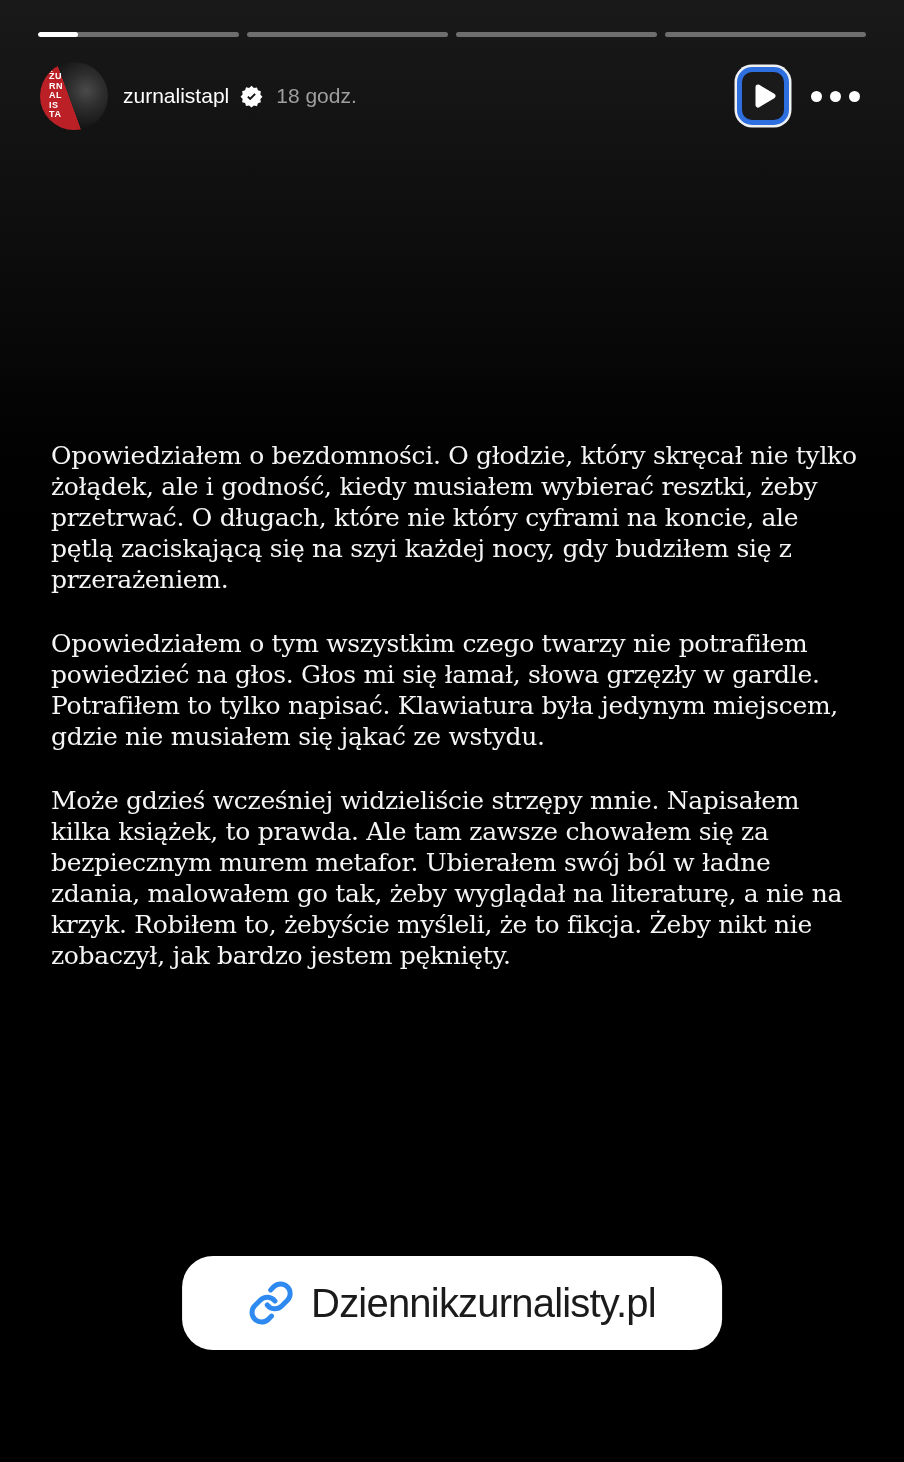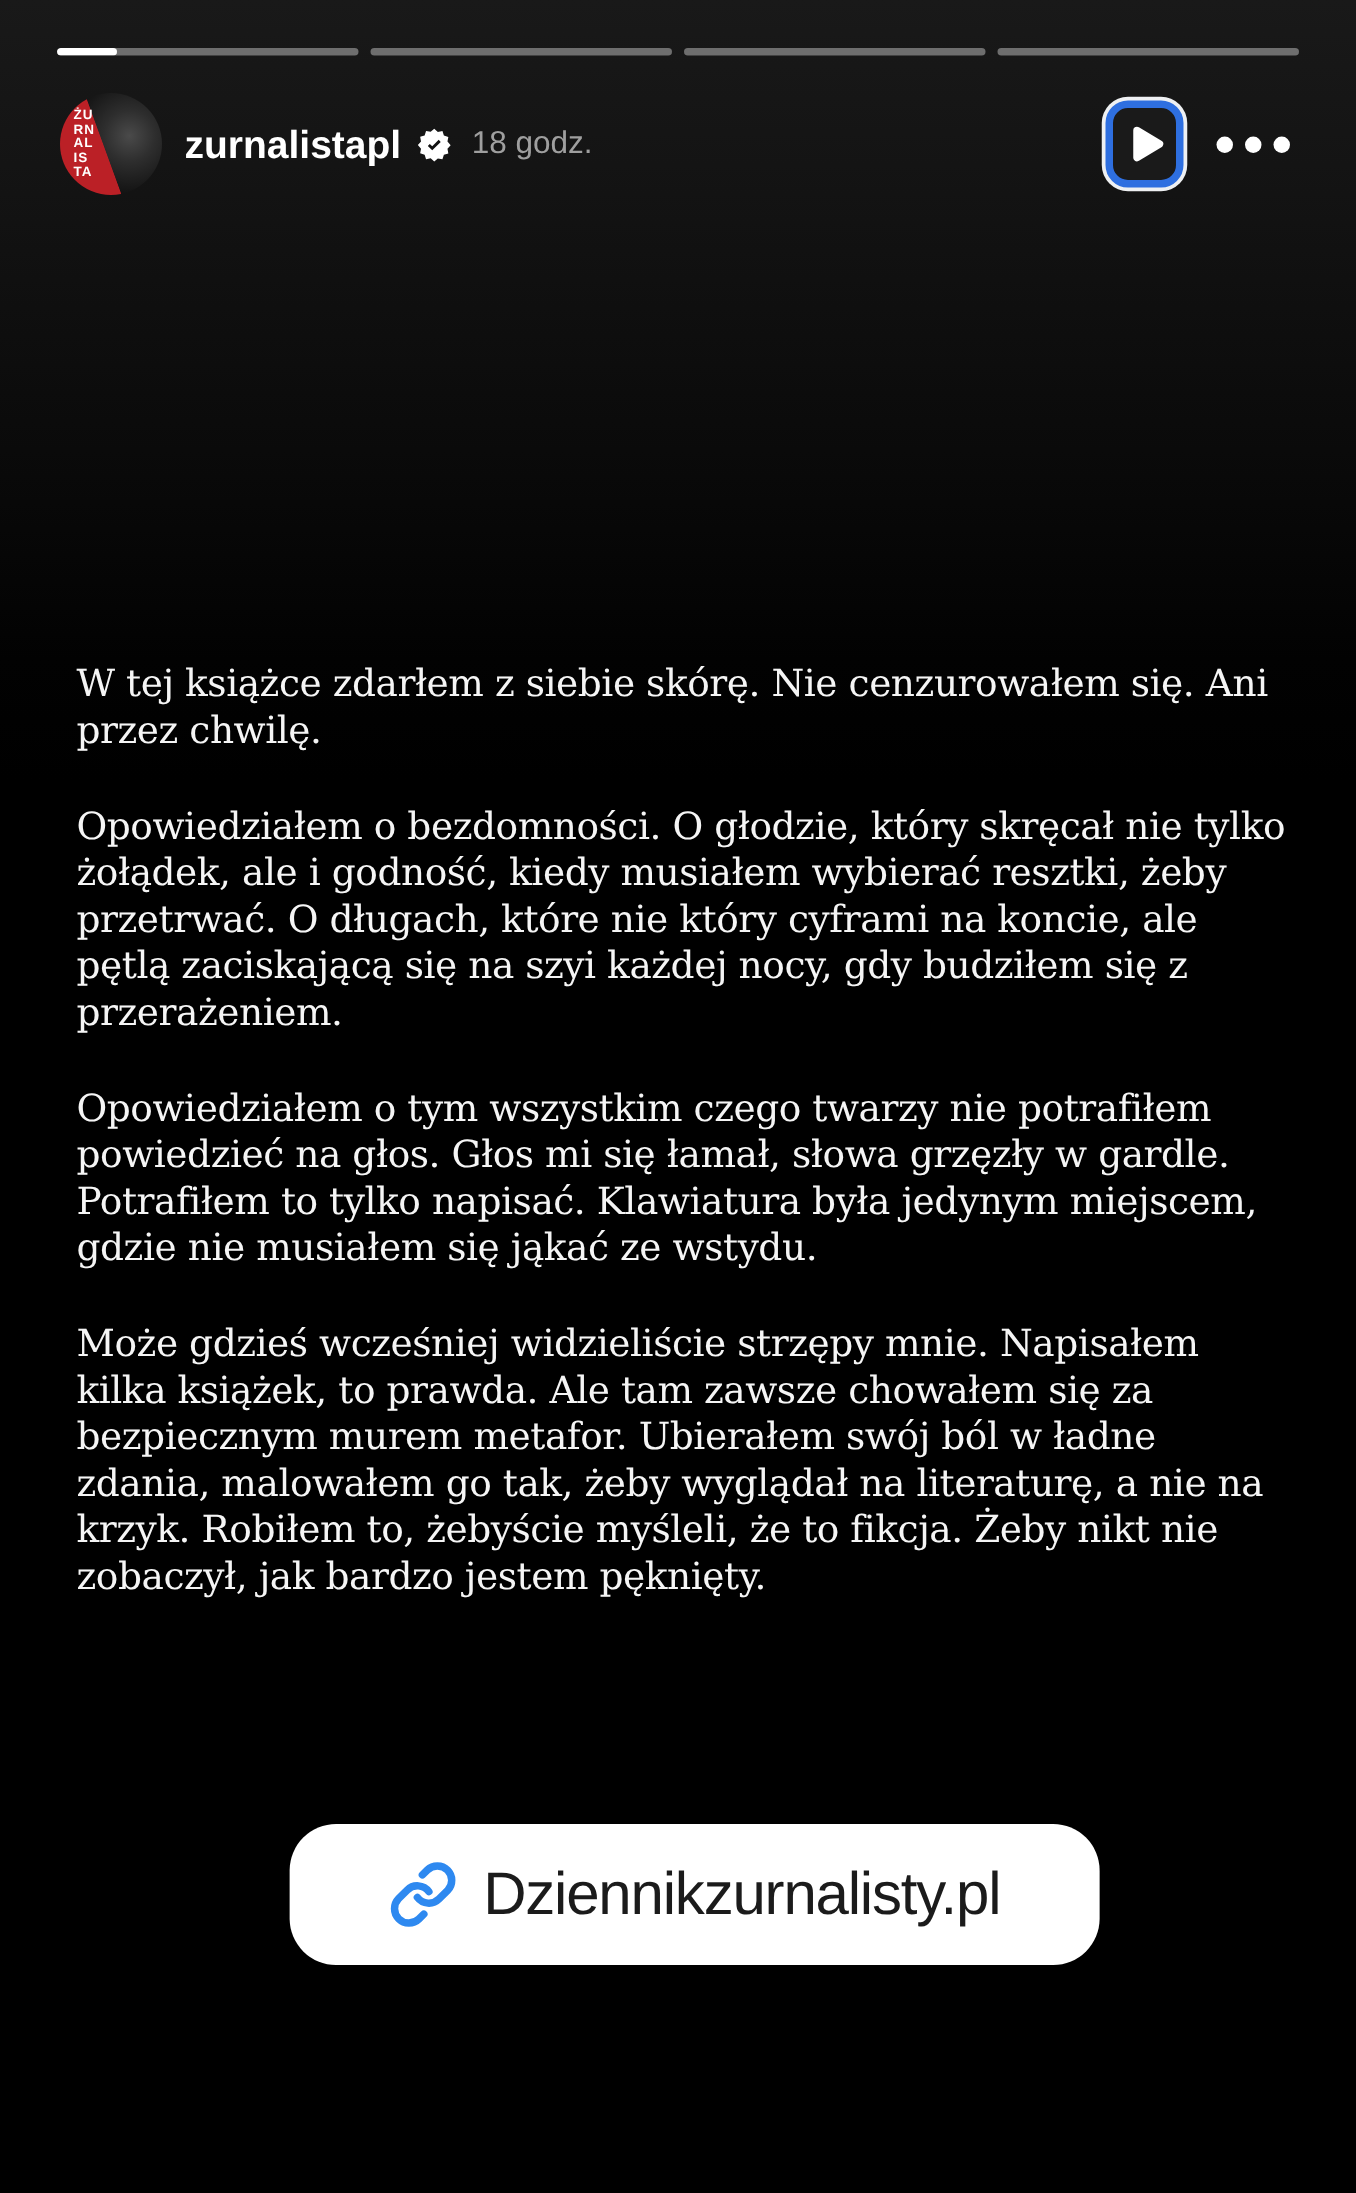--- a/index.html
+++ b/index.html
@@ -21,21 +21,21 @@
   .avatar{
     width:68px;height:68px;border-radius:50%;overflow:hidden;position:relative;flex:0 0 auto;
     background:radial-gradient(circle at 68% 42%, #4a4a4a 0%, #2e2e2e 28%, #141414 62%, #101010 100%);
     margin-right:15px;cursor:pointer;
   }
   .avatar-red{position:absolute;inset:0;background:linear-gradient(70deg,var(--avatar_red) 44%,rgba(0,0,0,0) 44.6%);}
   .avatar-lines{
     position:absolute;left:9px;top:50%;transform:translateY(-50%);
     color:#fff;font-weight:700;font-size:9px;line-height:9.5px;letter-spacing:.6px;text-align:left;
   }
-  .username{font-size:26px;font-weight:700;color:#fff;}
+  .username{font-size:21px;font-weight:400;color:#fff;}
   .badge{margin-left:11px;flex:0 0 auto;display:flex;}
   .timestamp{margin-left:13px;font-size:21px;font-weight:400;color:var(--timestamp);}
   .spacer{flex:1;}
   .play-btn{
     width:52px;height:58px;border-radius:15px;background:#1a1a1a;
     border:5px solid var(--accent_blue);
     box-shadow:0 0 0 2.5px #eef0f2;
     display:flex;align-items:center;justify-content:center;
     margin-right:22px;padding:0;cursor:pointer;
   }
@@ -46,26 +46,26 @@
   .body-text{
     position:absolute;left:51px;right:42px;top:440px;
     font-family:"DejaVu Serif",serif;
     font-size:25px;line-height:31px;letter-spacing:-0.3px;
     color:var(--body_text);
   }
   .body-text p{margin:0 0 33px 0;}
 
   
   .link-pill{
-    position:absolute;top:1216px;left:50%;transform:translateX(-50%);
+    position:absolute;top:1256px;left:50%;transform:translateX(-50%);
     height:94px;padding:0 66px;border-radius:31px;
     background:var(--pill_bg);
     display:flex;align-items:center;gap:17px;
     box-shadow:0 2px 10px rgba(0,0,0,0.45);
-    text-decoration:none;cursor:pointer;white-space:nowrap;margin-left:11px;
+    text-decoration:none;cursor:pointer;white-space:nowrap;
   }
   .link-pill-label{font-size:40px;font-weight:400;letter-spacing:-0.8px;color:var(--pill_text);}
 </style>
 </head>
 <body>
 
 <div class="screen">
 
   <div class="progress-row">
     <div class="seg">
@@ -110,21 +110,20 @@
     </button>
 
     <button class="more-btn" aria-label="more options">
       <span class="dot"></span>
       <span class="dot"></span>
       <span class="dot"></span>
     </button>
   </div>
 
   <div class="body-text">
-    <p>W tej książce zdarłem z siebie skórę. Nie cenzurowałem się. Ani przez chwilę.</p>
     <p>Opowiedziałem o bezdomności. O głodzie, który skręcał nie tylko żołądek, ale i godność, kiedy musiałem wybierać resztki, żeby przetrwać. O długach, które nie który cyframi na koncie, ale pętlą zaciskającą się na szyi każdej nocy, gdy budziłem się z przerażeniem.</p>
     <p>Opowiedziałem o tym wszystkim czego twarzy nie potrafiłem powiedzieć na głos. Głos mi się łamał, słowa grzęzły w gardle. Potrafiłem to tylko napisać. Klawiatura była jedynym miejscem, gdzie nie musiałem się jąkać ze wstydu.</p>
     <p>Może gdzieś wcześniej widzieliście strzępy mnie. Napisałem kilka książek, to prawda. Ale tam zawsze chowałem się za bezpiecznym murem metafor. Ubierałem swój ból w ładne zdania, malowałem go tak, żeby wyglądał na literaturę, a nie na krzyk. Robiłem to, żebyście myśleli, że to fikcja. Żeby nikt nie zobaczył, jak bardzo jestem pęknięty.</p>
   </div>
 
   <a class="link-pill">
     <span style="display:flex;">
       <svg width="46" height="46" viewBox="0 0 24 24" fill="none" stroke="var(--link_blue)" stroke-width="2.6" stroke-linecap="round" stroke-linejoin="round">
         <path d="M10 13a5 5 0 0 0 7.54.54l3-3a5 5 0 0 0-7.07-7.07l-1.72 1.71"></path>
         <path d="M14 11a5 5 0 0 0-7.54-.54l-3 3a5 5 0 0 0 7.07 7.07l1.71-1.71"></path>

